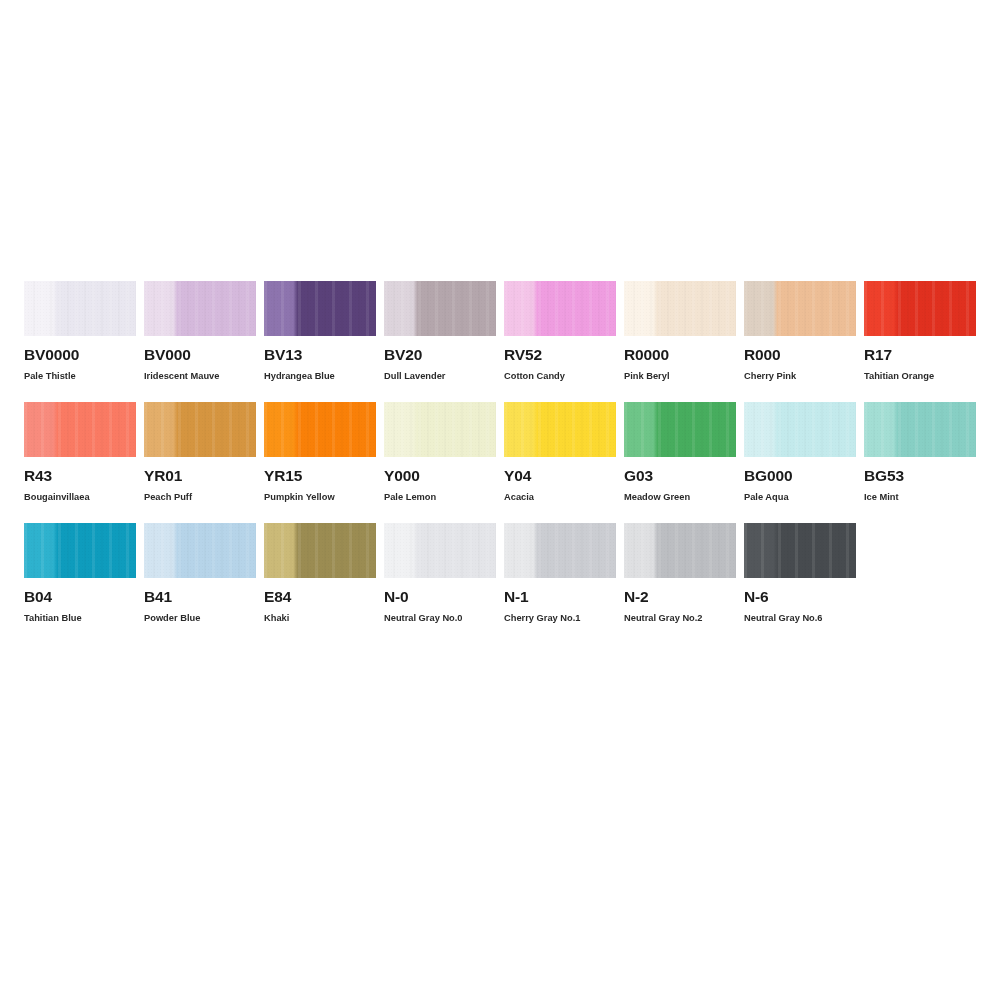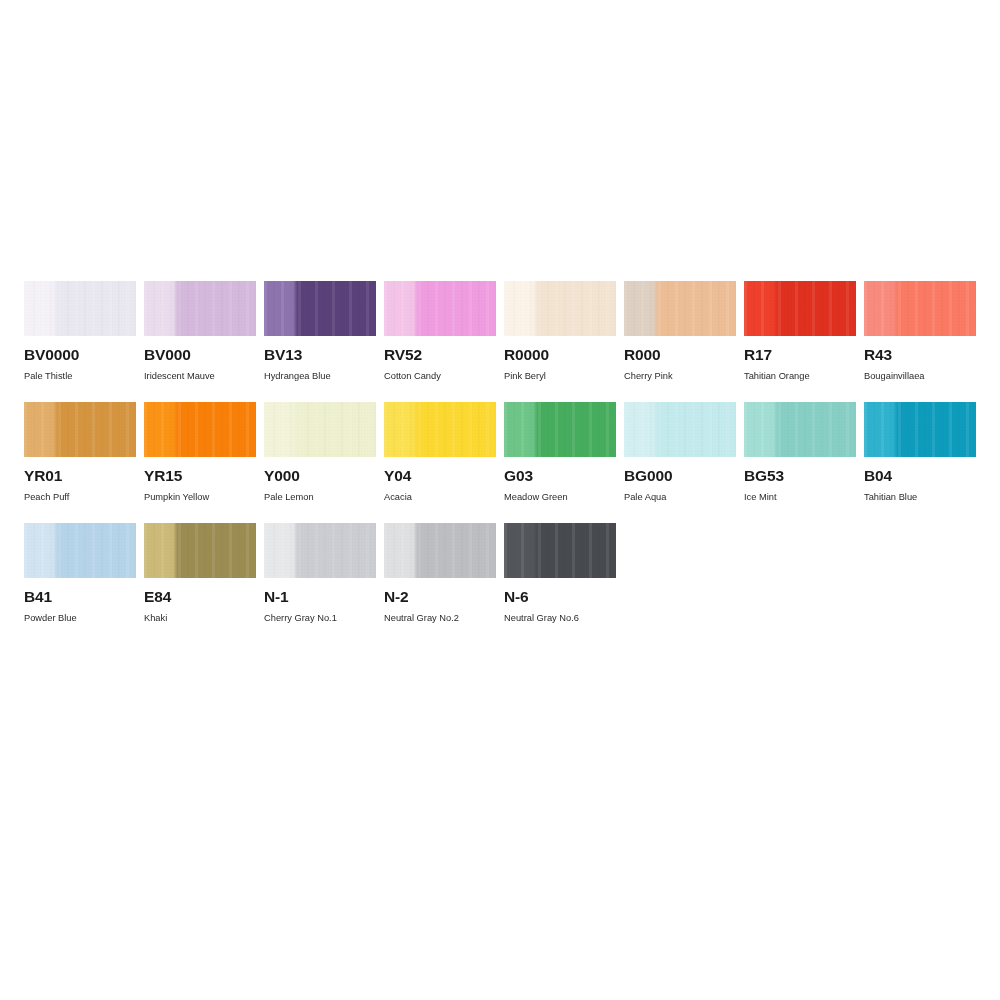--- a/index.html
+++ b/index.html
@@ -93,21 +93,21 @@
     font-weight: bold;
     color: #1b1b1b;
     letter-spacing: -0.15px;
     line-height: 1;
     margin-top: 11px;
     white-space: nowrap;
   }
 
   .swatch-name {
     font-size: 9.3px;
-    font-weight: normal;
+    font-weight: bold;
     color: #2a2a2a;
     line-height: 1;
     margin-top: 9px;
     white-space: nowrap;
   }
 </style>
 </head>
 <body>
 
 <div id="chart-root">
@@ -134,20 +134,29 @@
         <div class="swatch-chip">
           <div class="chip-grad" style="background: linear-gradient(to right, rgb(141, 116, 174) 0%, rgb(141, 116, 174) 26%, rgb(90, 65, 121) 30%, rgb(90, 65, 121) 72%, rgb(90, 65, 121) 100%);"></div>
           <div class="chip-streaks"></div>
           <div class="chip-grain"></div>
         </div>
         <div class="swatch-code">BV13</div>
         <div class="swatch-name">Hydrangea Blue</div>
       </div>
       <div class="swatch-cell">
         <div class="swatch-chip">
+          <div class="chip-grad" style="background: linear-gradient(to right, rgb(221, 212, 220) 0%, rgb(221, 212, 220) 26%, rgb(180, 166, 172) 30%, rgb(180, 166, 172) 72%, rgb(180, 166, 172) 100%);"></div>
+          <div class="chip-streaks"></div>
+          <div class="chip-grain"></div>
+        </div>
+        <div class="swatch-code">BV20</div>
+        <div class="swatch-name">Dull Lavender</div>
+      </div>
+      <div class="swatch-cell">
+        <div class="swatch-chip">
           <div class="chip-grad" style="background: linear-gradient(to right, rgb(244, 196, 232) 0%, rgb(244, 196, 232) 26%, rgb(239, 157, 224) 30%, rgb(239, 157, 224) 72%, rgb(239, 157, 224) 100%);"></div>
           <div class="chip-streaks"></div>
           <div class="chip-grain"></div>
         </div>
         <div class="swatch-code">RV52</div>
         <div class="swatch-name">Cotton Candy</div>
       </div>
       <div class="swatch-cell">
         <div class="swatch-chip">
           <div class="chip-grad" style="background: linear-gradient(to right, rgb(251, 243, 232) 0%, rgb(251, 243, 232) 26%, rgb(243, 228, 210) 30%, rgb(243, 228, 210) 72%, rgb(243, 228, 210) 100%);"></div>
@@ -269,20 +278,29 @@
         <div class="swatch-chip">
           <div class="chip-grad" style="background: linear-gradient(to right, rgb(203, 186, 120) 0%, rgb(203, 186, 120) 26%, rgb(155, 140, 82) 30%, rgb(155, 140, 82) 72%, rgb(155, 140, 82) 100%);"></div>
           <div class="chip-streaks"></div>
           <div class="chip-grain"></div>
         </div>
         <div class="swatch-code">E84</div>
         <div class="swatch-name">Khaki</div>
       </div>
       <div class="swatch-cell">
         <div class="swatch-chip">
+          <div class="chip-grad" style="background: linear-gradient(to right, rgb(240, 241, 243) 0%, rgb(240, 241, 243) 26%, rgb(228, 229, 233) 30%, rgb(228, 229, 233) 72%, rgb(228, 229, 233) 100%);"></div>
+          <div class="chip-streaks"></div>
+          <div class="chip-grain"></div>
+        </div>
+        <div class="swatch-code">N-0</div>
+        <div class="swatch-name">Neutral Gray No.0</div>
+      </div>
+      <div class="swatch-cell">
+        <div class="swatch-chip">
           <div class="chip-grad" style="background: linear-gradient(to right, rgb(231, 232, 234) 0%, rgb(231, 232, 234) 26%, rgb(203, 205, 210) 30%, rgb(203, 205, 210) 72%, rgb(203, 205, 210) 100%);"></div>
           <div class="chip-streaks"></div>
           <div class="chip-grain"></div>
         </div>
         <div class="swatch-code">N-1</div>
         <div class="swatch-name">Cherry Gray No.1</div>
       </div>
       <div class="swatch-cell">
         <div class="swatch-chip">
           <div class="chip-grad" style="background: linear-gradient(to right, rgb(223, 224, 226) 0%, rgb(223, 224, 226) 26%, rgb(188, 190, 194) 30%, rgb(188, 190, 194) 72%, rgb(188, 190, 194) 100%);"></div>

